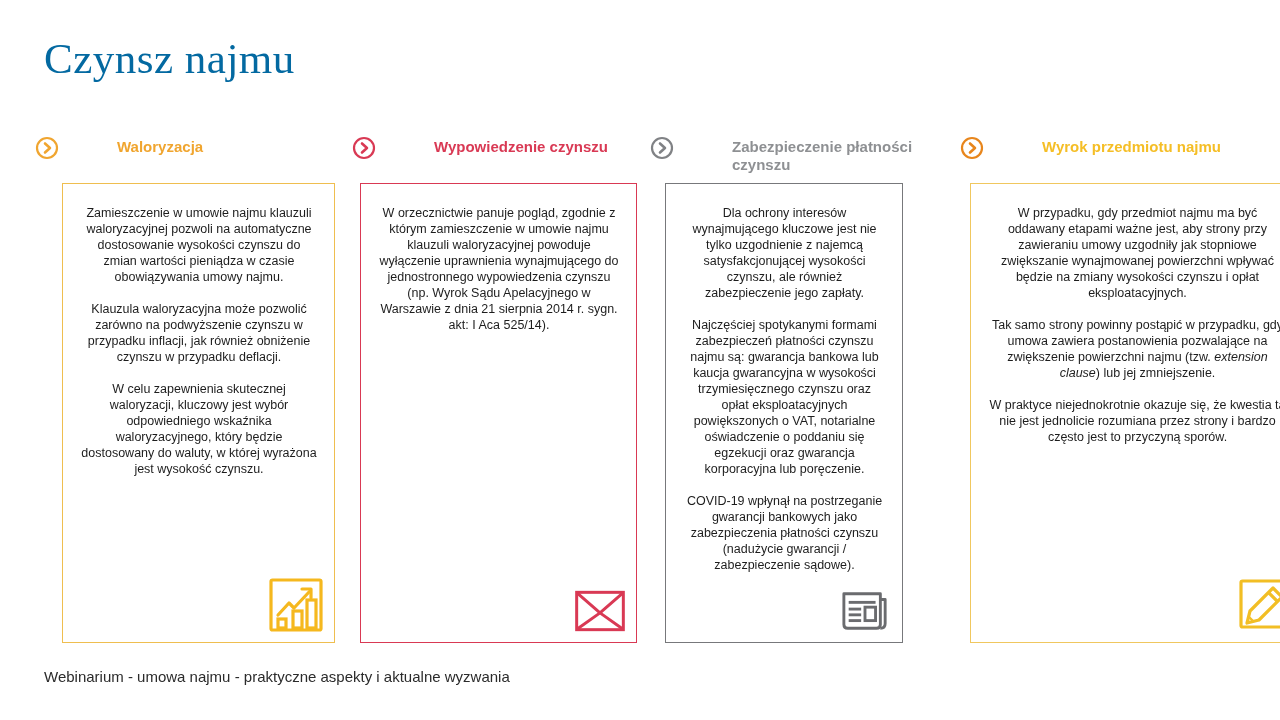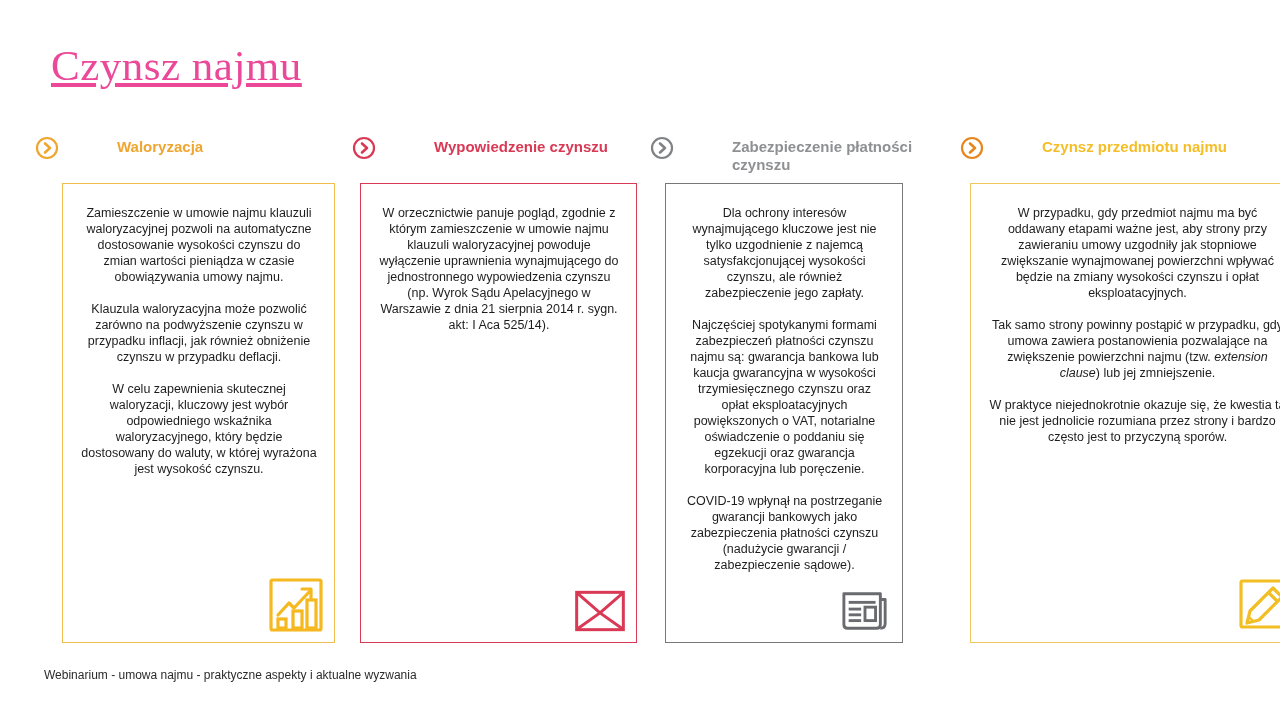--- a/index.html
+++ b/index.html
@@ -4,23 +4,23 @@
 <style>
   html,body { margin:0; padding:0; }
   body {
     width:1280px; height:720px; background:#ffffff;
     font-family:"Liberation Sans", sans-serif;
     overflow:hidden;
   }
   .slide { position:relative; width:1280px; height:720px; background:#fff; }
 
   .page-title {
-    position:absolute; left:44px; top:34px; margin:7px;
+    position:absolute; left:44px; top:34px; margin:0;
     font-family:"Liberation Serif", serif;
-    font-size:43px; font-weight:500; color:#ec4899; letter-spacing:0.5px;text-decoration:underline;
+    font-size:43px; font-weight:500; color:#0369a1; letter-spacing:0.5px;
   }
 
   .column { position:absolute; top:136px; }
   .col-header { display:flex; align-items:flex-start;gap:46px; }
   .chev-circle { width:24px; height:24px; flex:0 0 24px; color:var(--circle); }
   .chev-circle svg { width:24px; height:24px; display:block; }
   .col-title {
     margin:2px 0 0 12px; font-size:15px; font-weight:bold;
     color:var(--title); line-height:18px;
   }
@@ -39,21 +39,21 @@
   
   .col-1 { left:35px;  width:300px; }
   .col-1 .card { left:27px; width:273px; }
   .col-2 { left:352px; width:292px; }
   .col-2 .card { left:8px;  width:277px; }
   .col-3 { left:650px; width:292px; }
   .col-3 .card { left:15px; width:238px; }
   .col-4 { left:960px; width:296px; }
   .col-4 .card { left:10px; width:334px; }
 
-  .footer { position:absolute; left:44px; top:668px; font-size:12px; color:#2b2b2b;text-align:right; }
+  .footer { position:absolute; left:44px; top:668px; font-size:15px; color:#2b2b2b;text-align:right; }
   .footer .line1 { margin-bottom:5px; }
 </style>
 </head>
 <body>
 
 <div class="slide">
 
   <h1 class="page-title">Czynsz najmu</h1>
 
   <section class="column col-1" style="--title: #F0A52F; --circle: #F0A52F; --border: #EFBE4F; --icon: #F5B81E;">
@@ -140,21 +140,21 @@
   </section>
 
   <section class="column col-4" style="--title: #F5BE26; --circle: #E8861C; --border: #F0C75E; --icon: #F2BE24;">
     <div class="col-header">
       <span class="chev-circle">
         <svg viewBox="0 0 24 24" fill="none" stroke="currentColor">
           <circle cx="12" cy="12" r="10" stroke-width="2.2"></circle>
           <path d="M10 7.5 L15 12 L10 16.5" stroke-width="2.6" stroke-linecap="round" stroke-linejoin="round"></path>
         </svg>
       </span>
-      <h2 class="col-title">Czynsz przedmiotu najmu</h2>
+      <h2 class="col-title">Wyrok przedmiotu najmu</h2>
     </div>
     <div class="card">
       <div class="card-icon">
         <svg width="60" height="62" viewBox="0 0 60 62" fill="none" stroke="currentColor" stroke-width="3.2">
           <rect x="6" y="8" width="46" height="46" rx="1.5"></rect>
           <path d="M38 15 L47 24 L24 47 L12 50 L15 38 Z" stroke-linejoin="round"></path>
           <path d="M33.5 19.5 L42.5 28.5"></path>
           <path d="M14 44 L18 48" stroke-width="2.4"></path>
         </svg>
       </div>

